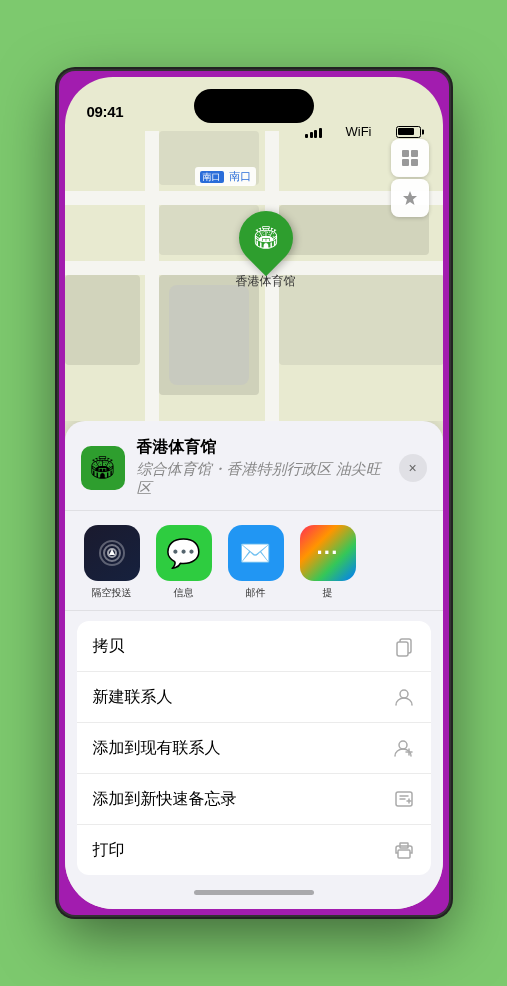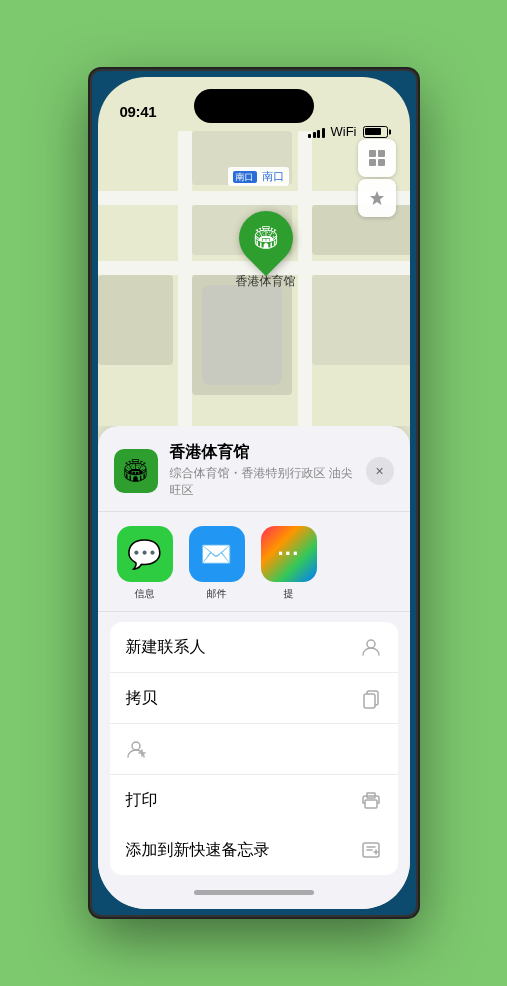--- a/index.html
+++ b/index.html
@@ -6,24 +6,24 @@
     body {
       width: 507px;
       height: 986px;
       background: #7dc96e;
       display: flex;
       align-items: center;
       justify-content: center;
       font-family: -apple-system, 'PingFang SC', 'Helvetica Neue', sans-serif;
     }
     .phone-frame {
-      width: 324px;
+      width: 390px;
       height: 844px;
-      background: #0c4a6e;
-      border-radius: 9px;
+      background: #a21caf;
+      border-radius: 16px;
       position: relative;
       box-shadow: 0 0 0 2px #333, 0 0 0 4px #222, 0 20px 60px rgba(0,0,0,0.5);
       overflow: hidden;
     }
     .phone-screen {
       position: absolute;
       top: 6px; left: 6px; right: 6px; bottom: 6px;
       background: #e8ead0;
       border-radius: 48px;
       overflow: hidden;
@@ -53,21 +53,21 @@
       left: 50%;
       transform: translateX(-50%);
       width: 120px;
       height: 34px;
       background: #000;
       border-radius: 20px;
     }
     .status-icons {
       display: flex;
       align-items: center;
-      gap: 6px;
+      gap: 24px;
       margin-top: 41px;
     }
     .signal-bars {
       display: flex;
       align-items: flex-end;
       gap: 1.5px;
       height: 12px;
     }
     .signal-bar {
       background: #000;
@@ -210,23 +210,24 @@
     }
     .venue-info {
       flex: 1;
     }
     .venue-name {
       font-size: 16px;
       font-weight: 700;
       color: #000;
     }
     .venue-desc {
-      font-size: 12px;
+      font-size: 15px;
       color: #888;
       margin-top: 2px;
+      font-style: italic;
     }
     .close-btn {
       width: 28px;
       height: 28px;
       background: #e0e0e5;
       border-radius: 50%;
       display: flex;
       align-items: center;
       justify-content: center;
       font-size: 14px;
@@ -387,20 +388,31 @@
         <div class="venue-icon">🏟</div>
         <div class="venue-info">
           <div class="venue-name">香港体育馆</div>
           <div class="venue-desc">综合体育馆・香港特别行政区 油尖旺区</div>
         </div>
         <div class="close-btn">×</div>
       </div>
 
       <div class="apps-row">
 
+        <div class="app-item">
+          <div class="app-icon airdrop">
+            <svg width="30" height="30" viewBox="0 0 30 30">
+              <circle cx="15" cy="15" r="12" fill="none" stroke="rgba(255,255,255,0.3)" stroke-width="2"></circle>
+              <circle cx="15" cy="15" r="8" fill="none" stroke="rgba(255,255,255,0.4)" stroke-width="2"></circle>
+              <circle cx="15" cy="15" r="4" fill="none" stroke="rgba(255,255,255,0.6)" stroke-width="2"></circle>
+              <path d="M15 11 L18 17 H12 Z" fill="white"></path>
+            </svg>
+          </div>
+          <span class="app-label">隔空投送</span>
+        </div>
 
         <div class="app-item">
           <div class="app-icon messages" style="font-size:28px;">💬</div>
           <span class="app-label">信息</span>
         </div>
 
         <div class="app-item">
           <div class="app-icon mail" style="font-size:26px;">✉️</div>
           <span class="app-label">邮件</span>
         </div>
@@ -410,60 +422,61 @@
           <div style="width:56px;height:56px;border-radius:14px;background:linear-gradient(135deg,#ff2d55 0%,#ff9500 33%,#34c759 66%,#007aff 100%);display:flex;align-items:center;justify-content:center;">
             <span style="color:white;font-size:22px;font-weight:bold;">···</span>
           </div>
           <span class="app-label">提</span>
         </div>
       </div>
 
       <div class="action-list" style="margin:10px 12px 0;">
 
         <div class="action-item">
+          <span class="action-text">拷贝</span>
+          <svg width="22" height="22" viewBox="0 0 22 22" fill="none">
+            <rect x="7" y="4" width="11" height="14" rx="2" stroke="#aaa" stroke-width="1.5" fill="none"></rect>
+            <rect x="4" y="7" width="11" height="14" rx="2" stroke="#aaa" stroke-width="1.5" fill="white"></rect>
+          </svg>
+        </div>
+
+        <div class="action-item">
           <span class="action-text">新建联系人</span>
           <svg width="22" height="22" viewBox="0 0 22 22" fill="none">
             <circle cx="11" cy="8" r="4" stroke="#aaa" stroke-width="1.5" fill="none"></circle>
             <path d="M3 19c0-4 3.6-7 8-7s8 3 8 7" stroke="#aaa" stroke-width="1.5" fill="none" stroke-linecap="round"></path>
           </svg>
         </div>
 
         <div class="action-item">
-          <span class="action-text">拷贝</span>
-          <svg width="22" height="22" viewBox="0 0 22 22" fill="none">
-            <rect x="7" y="4" width="11" height="14" rx="2" stroke="#aaa" stroke-width="1.5" fill="none"></rect>
-            <rect x="4" y="7" width="11" height="14" rx="2" stroke="#aaa" stroke-width="1.5" fill="white"></rect>
-          </svg>
-        </div>
-
-        <div class="action-item">
+          <span class="action-text">添加到现有联系人</span>
           <svg width="22" height="22" viewBox="0 0 22 22" fill="none">
             <circle cx="10" cy="8" r="4" stroke="#aaa" stroke-width="1.5" fill="none"></circle>
             <path d="M2 19c0-4 3.6-7 8-7s8 3 8 7" stroke="#aaa" stroke-width="1.5" fill="none" stroke-linecap="round"></path>
             <path d="M16 12v6M13 15h6" stroke="#aaa" stroke-width="1.5" stroke-linecap="round"></path>
+          </svg>
+        </div>
+
+        <div class="action-item">
+          <span class="action-text">添加到新快速备忘录</span>
+          <svg width="22" height="22" viewBox="0 0 22 22" fill="none">
+            <rect x="3" y="4" width="16" height="14" rx="2" stroke="#aaa" stroke-width="1.5" fill="none"></rect>
+            <path d="M7 8h8M7 11h5" stroke="#aaa" stroke-width="1.5" stroke-linecap="round"></path>
+            <path d="M14 13l4 0M16 11v4" stroke="#aaa" stroke-width="1.5" stroke-linecap="round"></path>
           </svg>
         </div>
 
         <div class="action-item" style="border-bottom:none;">
           <span class="action-text">打印</span>
           <svg width="22" height="22" viewBox="0 0 22 22" fill="none">
             <rect x="5" y="11" width="12" height="8" rx="1" stroke="#aaa" stroke-width="1.5" fill="none"></rect>
             <path d="M5 14H3V9a2 2 0 012-2h12a2 2 0 012 2v5h-2" stroke="#aaa" stroke-width="1.5" fill="none"></path>
             <rect x="7" y="4" width="8" height="5" rx="0.5" stroke="#aaa" stroke-width="1.5" fill="none"></rect>
           </svg>
         </div>
-
-        <div class="action-item">
-          <span class="action-text">添加到新快速备忘录</span>
-          <svg width="22" height="22" viewBox="0 0 22 22" fill="none">
-            <rect x="3" y="4" width="16" height="14" rx="2" stroke="#aaa" stroke-width="1.5" fill="none"></rect>
-            <path d="M7 8h8M7 11h5" stroke="#aaa" stroke-width="1.5" stroke-linecap="round"></path>
-            <path d="M14 13l4 0M16 11v4" stroke="#aaa" stroke-width="1.5" stroke-linecap="round"></path>
-          </svg>
-        </div>
       </div>
 
       <div class="home-indicator">
         <div class="home-bar"></div>
       </div>
     </div>
   </div>
 </div>
 
 </body></html>

